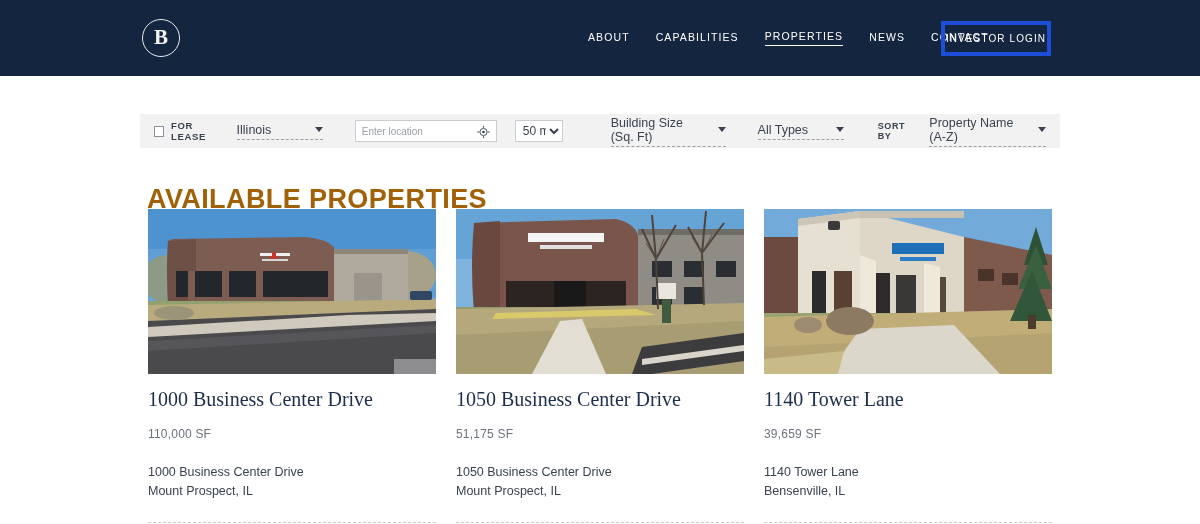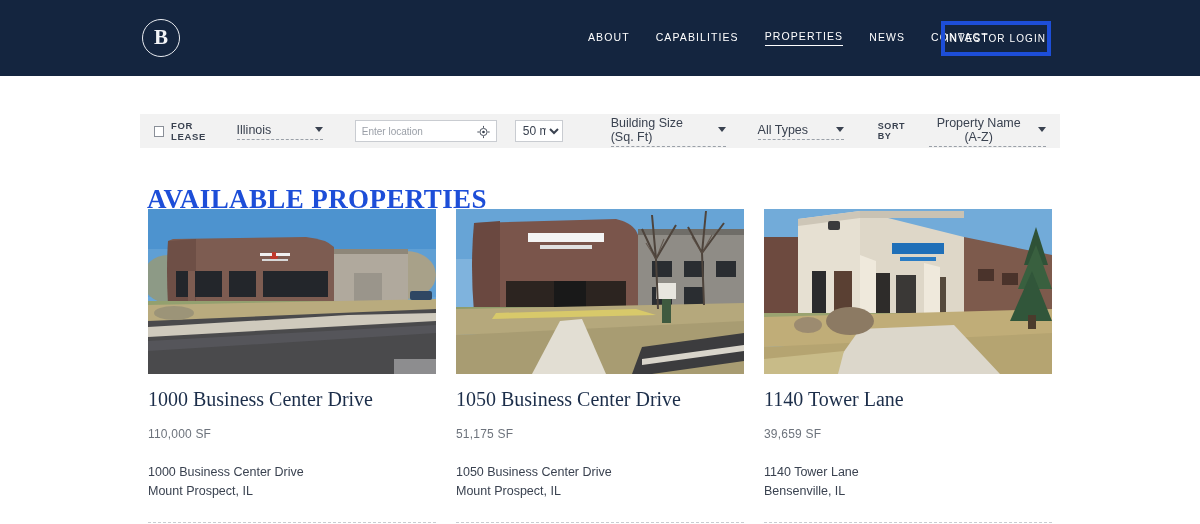--- a/index.html
+++ b/index.html
@@ -142,30 +142,30 @@
   }
   .dd-size { margin-left: 36px; width: 128px; }
   .dd-types { margin-left: 20px; width: 96px; }
   .sortby {
     margin-left: 22px;
     font-size: 9px;
     font-weight: 700;
     letter-spacing: 0.6px;
     color: #3a4250;
   }
-  .dd-sort { width: 130px; text-align: center; }
+  .dd-sort { width: 130px; }
 
   
   .page-title {
     position: absolute;
     left: 147px; top: 166px;
-    font-family: Liberation Serif, serif;
+    font-family: Liberation Sans, sans-serif;
     font-size: 27px;
     letter-spacing: 0.4px;
-    color: #1d4ed8;
+    color: #a16207;
   }
 
   
   .cards {
     position: absolute;
     left: 148px; top: 209px;
     width: 904px;
     display: flex;
     gap: 20px;
   }

